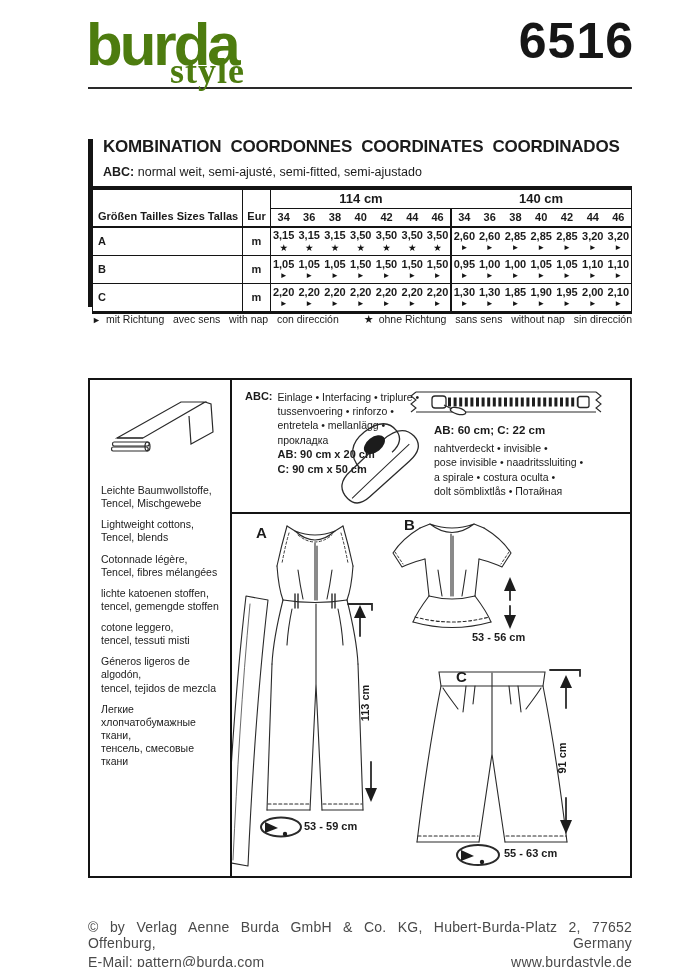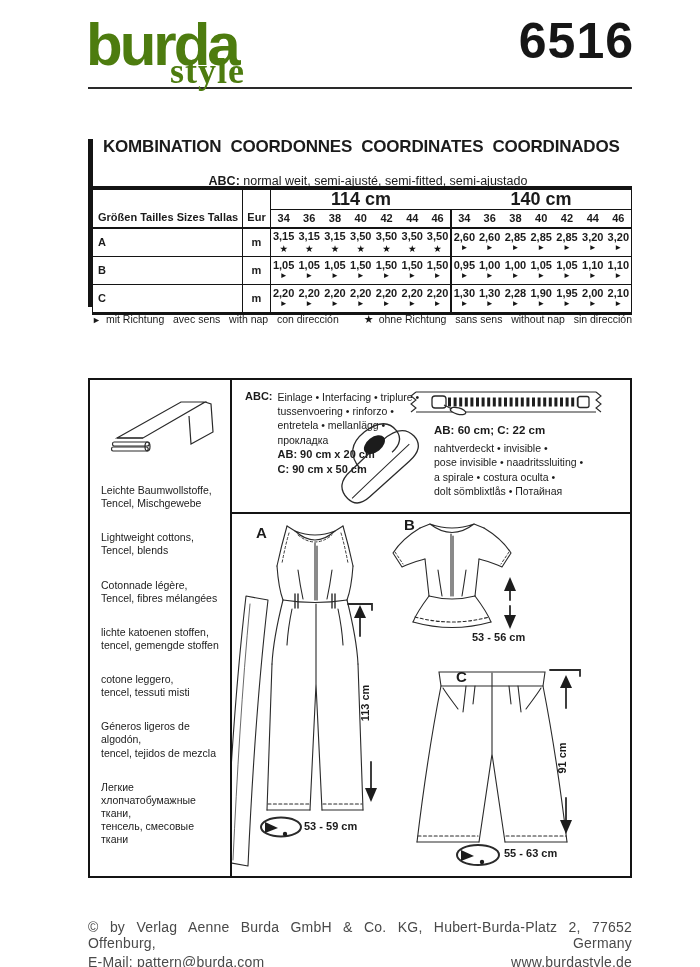--- a/index.html
+++ b/index.html
@@ -9,28 +9,28 @@
   
   .brand{position:absolute;left:86px;top:10px;font-size:60px;font-weight:bold;letter-spacing:-3px;color:#4d7c0f;}
   .brand-sub{position:absolute;left:170px;top:50px;font-family:"Liberation Serif","DejaVu Serif",serif;font-size:36px;font-weight:bold;color:#4d7c0f;letter-spacing:1px;z-index:2;}
   .hdr-line{position:absolute;left:88px;top:87px;width:544px;height:2px;background:#2a2a2a;}
   .pattern-no{position:absolute;right:66px;top:12px;font-size:50px;font-weight:bold;letter-spacing:1px;color:#161616;}
 
   
   .left-bar{position:absolute;left:88px;top:139px;width:5px;height:168px;background:#141414;}
   .title-block{position:absolute;left:103px;top:137px;width:530px;}
   .title{margin:0;font-size:17px;font-weight:bold;letter-spacing:-0.2px;white-space:pre-wrap;}
-  .fit{margin:17px 0 0 0;font-size:12.5px;text-align:center;}
+  .fit{margin:8px 0 0 0;font-size:12.5px;}
   .fit b{font-weight:bold;}
 
   
   .size-table{position:absolute;left:92px;top:186px;width:540px;border-collapse:collapse;table-layout:fixed;
     border-left:1.5px solid #141414;border-right:1.5px solid #141414;border-top:4px solid #141414;border-bottom:3px solid #141414;}
   .size-table th,.size-table td{padding:0;text-align:center;font-weight:bold;color:#1b1b1b;line-height:1.05;}
-  .size-table tr.r1 th{height:18px;font-size:18px;}
+  .size-table tr.r1 th{height:18px;font-size:13px;}
   .size-table th.grp{border-bottom:1.5px solid #141414;}
   .size-table tr.r2 th{height:17px;font-size:11px;border-bottom:2.5px solid #141414;}
   .size-table td{height:27px;font-size:11px;border-bottom:1.5px solid #141414;vertical-align:middle;}
   .size-table tr:last-child td{border-bottom:none;}
   .size-table .lbl{text-align:left;padding-left:5px;}
   .size-table .eur{border-left:1.5px solid #141414;border-right:1.5px solid #141414;}
   .size-table .grp-start{border-left:2px solid #141414;}
   .size-table .v{font-size:11px;}
   .size-table .sym{font-size:8px;margin-top:1px;color:#141414;}
   .size-table .sym.star{font-size:9.5px;}
@@ -38,21 +38,21 @@
   
   .legend{position:absolute;left:92px;top:313px;width:540px;display:flex;justify-content:space-between;font-size:10.5px;}
   .legend .sym{font-size:9px;margin-right:5px;}
   .legend .sym.star{font-size:11px;}
   .legend-txt{white-space:pre-wrap;}
 
   
   .info-box{position:absolute;left:88px;top:378px;width:544px;height:500px;border:2px solid #141414;box-sizing:border-box;}
   .fabric-col{position:absolute;left:0;top:0;bottom:0;width:142px;border-right:2px solid #141414;box-sizing:border-box;padding:8px 8px 0 11px;}
   .fabric-icon{display:block;margin-top:2px;}
-  .fabric-list{margin-top:14px;display:flex;flex-direction:column;gap:21px;}
+  .fabric-list{margin-top:14px;display:flex;flex-direction:column;gap:8px;}
   .fabric-item{font-size:10.5px;line-height:1.25;white-space:pre-line;}
   .fabric-item:last-child{font-size:10.5px;}
 
   .notions{position:absolute;left:142px;top:0;right:0;height:132px;border-bottom:2px solid #141414;box-sizing:content-box;}
   .interfacing{position:absolute;left:13px;top:10px;display:flex;width:200px;}
   .if-label{font-weight:bold;font-size:11px;margin-right:5px;}
   .if-names{font-size:10.5px;line-height:1.35;white-space:pre-line;}
   .if-size{font-weight:bold;font-size:11px;line-height:1.35;}
   .iron-icon{position:absolute;left:94px;top:34px;}
   .zip-icon{position:absolute;left:176px;top:5px;}
@@ -286,21 +286,21 @@
           </td>
           <td class="grp-start">
             <div class="v">1,30</div>
             <div class="sym">►</div>
           </td>
           <td class="">
             <div class="v">1,30</div>
             <div class="sym">►</div>
           </td>
           <td class="">
-            <div class="v">2,28</div>
+            <div class="v">1,85</div>
             <div class="sym">►</div>
           </td>
           <td class="">
             <div class="v">1,90</div>
             <div class="sym">►</div>
           </td>
           <td class="">
             <div class="v">1,95</div>
             <div class="sym">►</div>
           </td>

